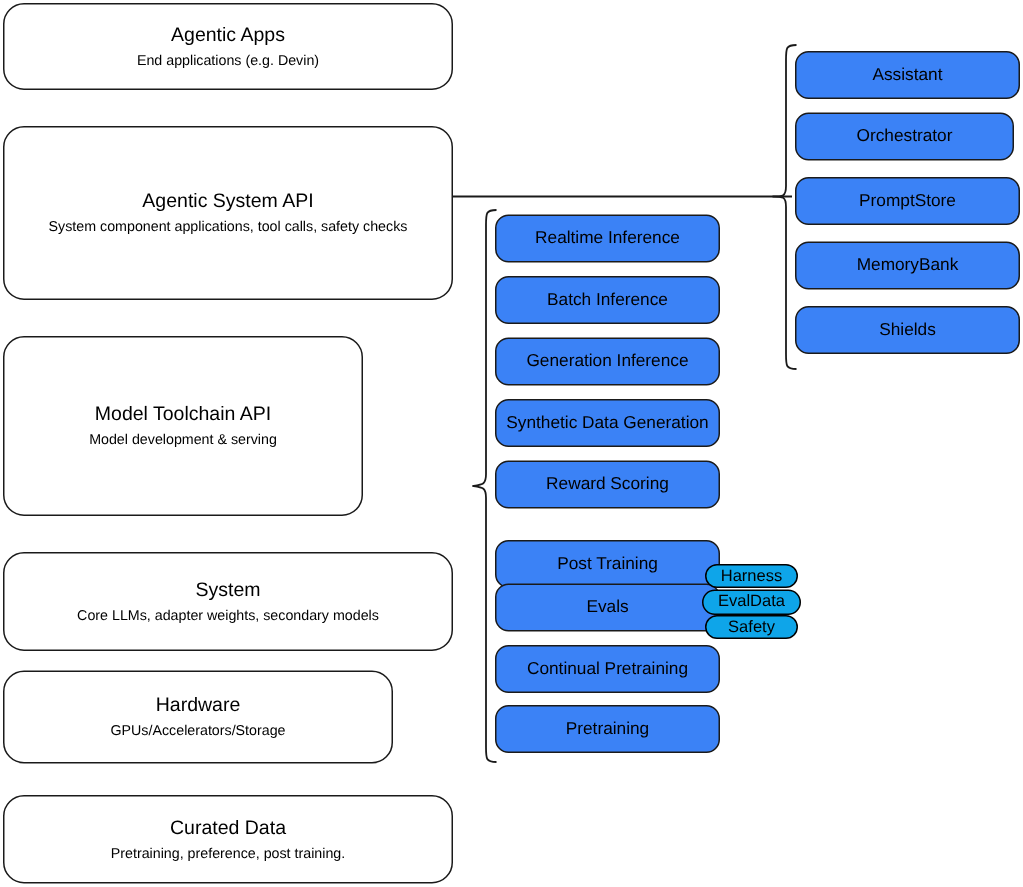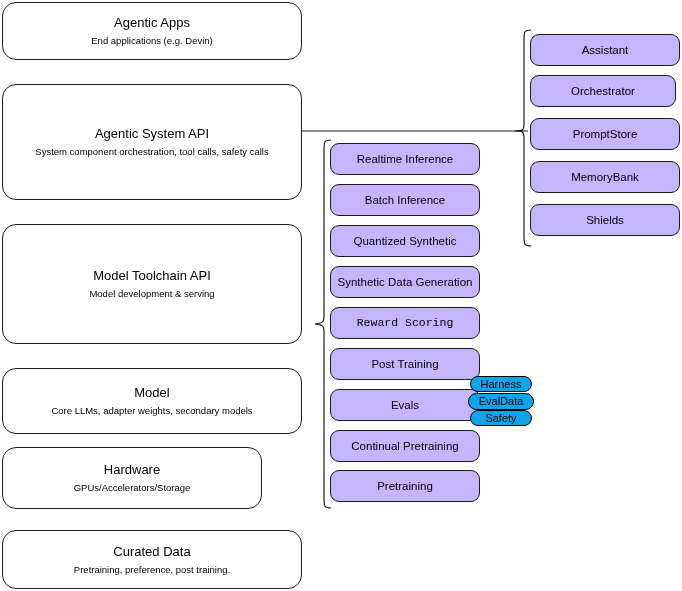--- a/index.html
+++ b/index.html
@@ -40,21 +40,21 @@
     line-height: 13px;
     color: #000;
     margin-top: 3px;
   }
   .layer-box { z-index: 3; }
   .chip {
     position: absolute;
     box-sizing: border-box;
     border: 1.2px solid #1a1a1a;
     border-radius: 9px;
-    background: #c4b5fd;
+    background: #3b82f6;
     display: flex;
     align-items: center;
     justify-content: center;
     font-size: 11.5px;
     line-height: 14px;
     z-index: 4;
   }
   .pill {
     position: absolute;
     box-sizing: border-box;
@@ -84,30 +84,30 @@
 
 <div id="canvas">
 
   <div class="box layer-box" style="left:2px; top:2px; width:300px; height:58px;">
     <div class="title">Agentic Apps</div>
     <div class="subtitle">End applications (e.g. Devin)</div>
   </div>
 
   <div class="box layer-box" style="left:2px; top:84px; width:300px; height:116px;">
     <div class="title">Agentic System API</div>
-    <div class="subtitle">System component orchestration, tool calls, safety calls</div>
+    <div class="subtitle">System component applications, tool calls, safety checks</div>
   </div>
 
-  <div class="box layer-box" style="left:2px; top:224px; width:300px; height:120px;text-align:center;">
+  <div class="box layer-box" style="left:2px; top:224px; width:240px; height:120px;text-align:center;">
     <div class="title">Model Toolchain API</div>
     <div class="subtitle">Model development &amp; serving</div>
   </div>
 
   <div class="box layer-box" style="left:2px; top:368px; width:300px; height:66px;">
-    <div class="title">Model</div>
+    <div class="title">System</div>
     <div class="subtitle">Core LLMs, adapter weights, secondary models</div>
   </div>
 
   <div class="box layer-box" style="left:2px; top:447px; width:260px; height:62px;">
     <div class="title">Hardware</div>
     <div class="subtitle">GPUs/Accelerators/Storage</div>
   </div>
 
   <div class="box layer-box" style="left:2px; top:530px; width:300px; height:59px;">
     <div class="title">Curated Data</div>
@@ -148,29 +148,29 @@
     </svg>
   </div>
 
   <div class="chip" style="left:330px; top:143px; width:150px; height:32px;">
     <span>Realtime Inference</span>
   </div>
   <div class="chip" style="left:330px; top:184px; width:150px; height:32px;">
     <span>Batch Inference</span>
   </div>
   <div class="chip" style="left:330px; top:225px; width:150px; height:32px;">
-    <span>Quantized Synthetic</span>
+    <span>Generation Inference</span>
   </div>
   <div class="chip" style="left:330px; top:266px; width:150px; height:32px;">
     <span>Synthetic Data Generation</span>
   </div>
-  <div class="chip" style="left:330px; top:307px; width:150px; height:32px;font-family:Liberation Mono, monospace;">
+  <div class="chip" style="left:330px; top:307px; width:150px; height:32px;">
     <span>Reward Scoring</span>
   </div>
-  <div class="chip" style="left:330px; top:348px; width:150px; height:32px;">
+  <div class="chip" style="left:330px; top:360px; width:150px; height:32px;">
     <span>Post Training</span>
   </div>
   <div class="chip" style="left:330px; top:389px; width:150px; height:32px;">
     <span>Evals</span>
   </div>
   <div class="chip" style="left:330px; top:430px; width:150px; height:32px;">
     <span>Continual Pretraining</span>
   </div>
   <div class="chip" style="left:330px; top:470px; width:150px; height:32px;">
     <span>Pretraining</span>

